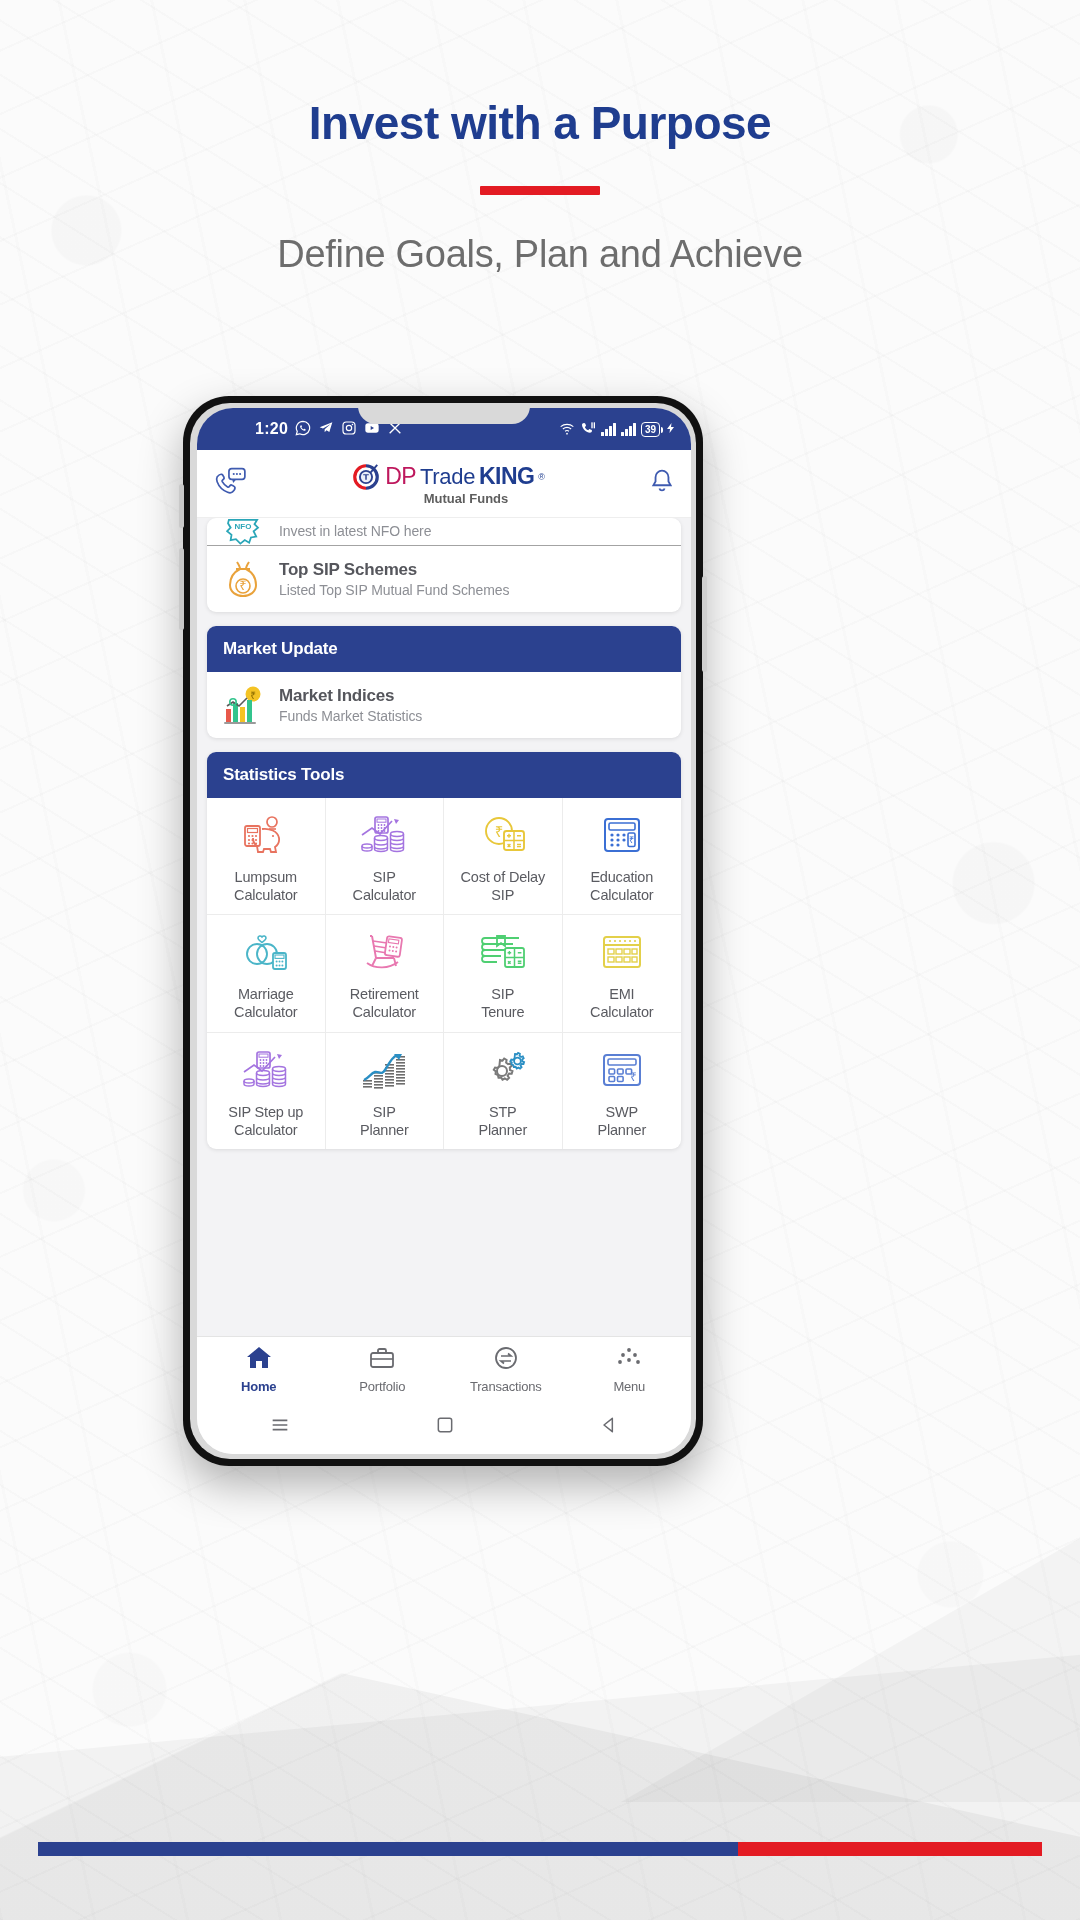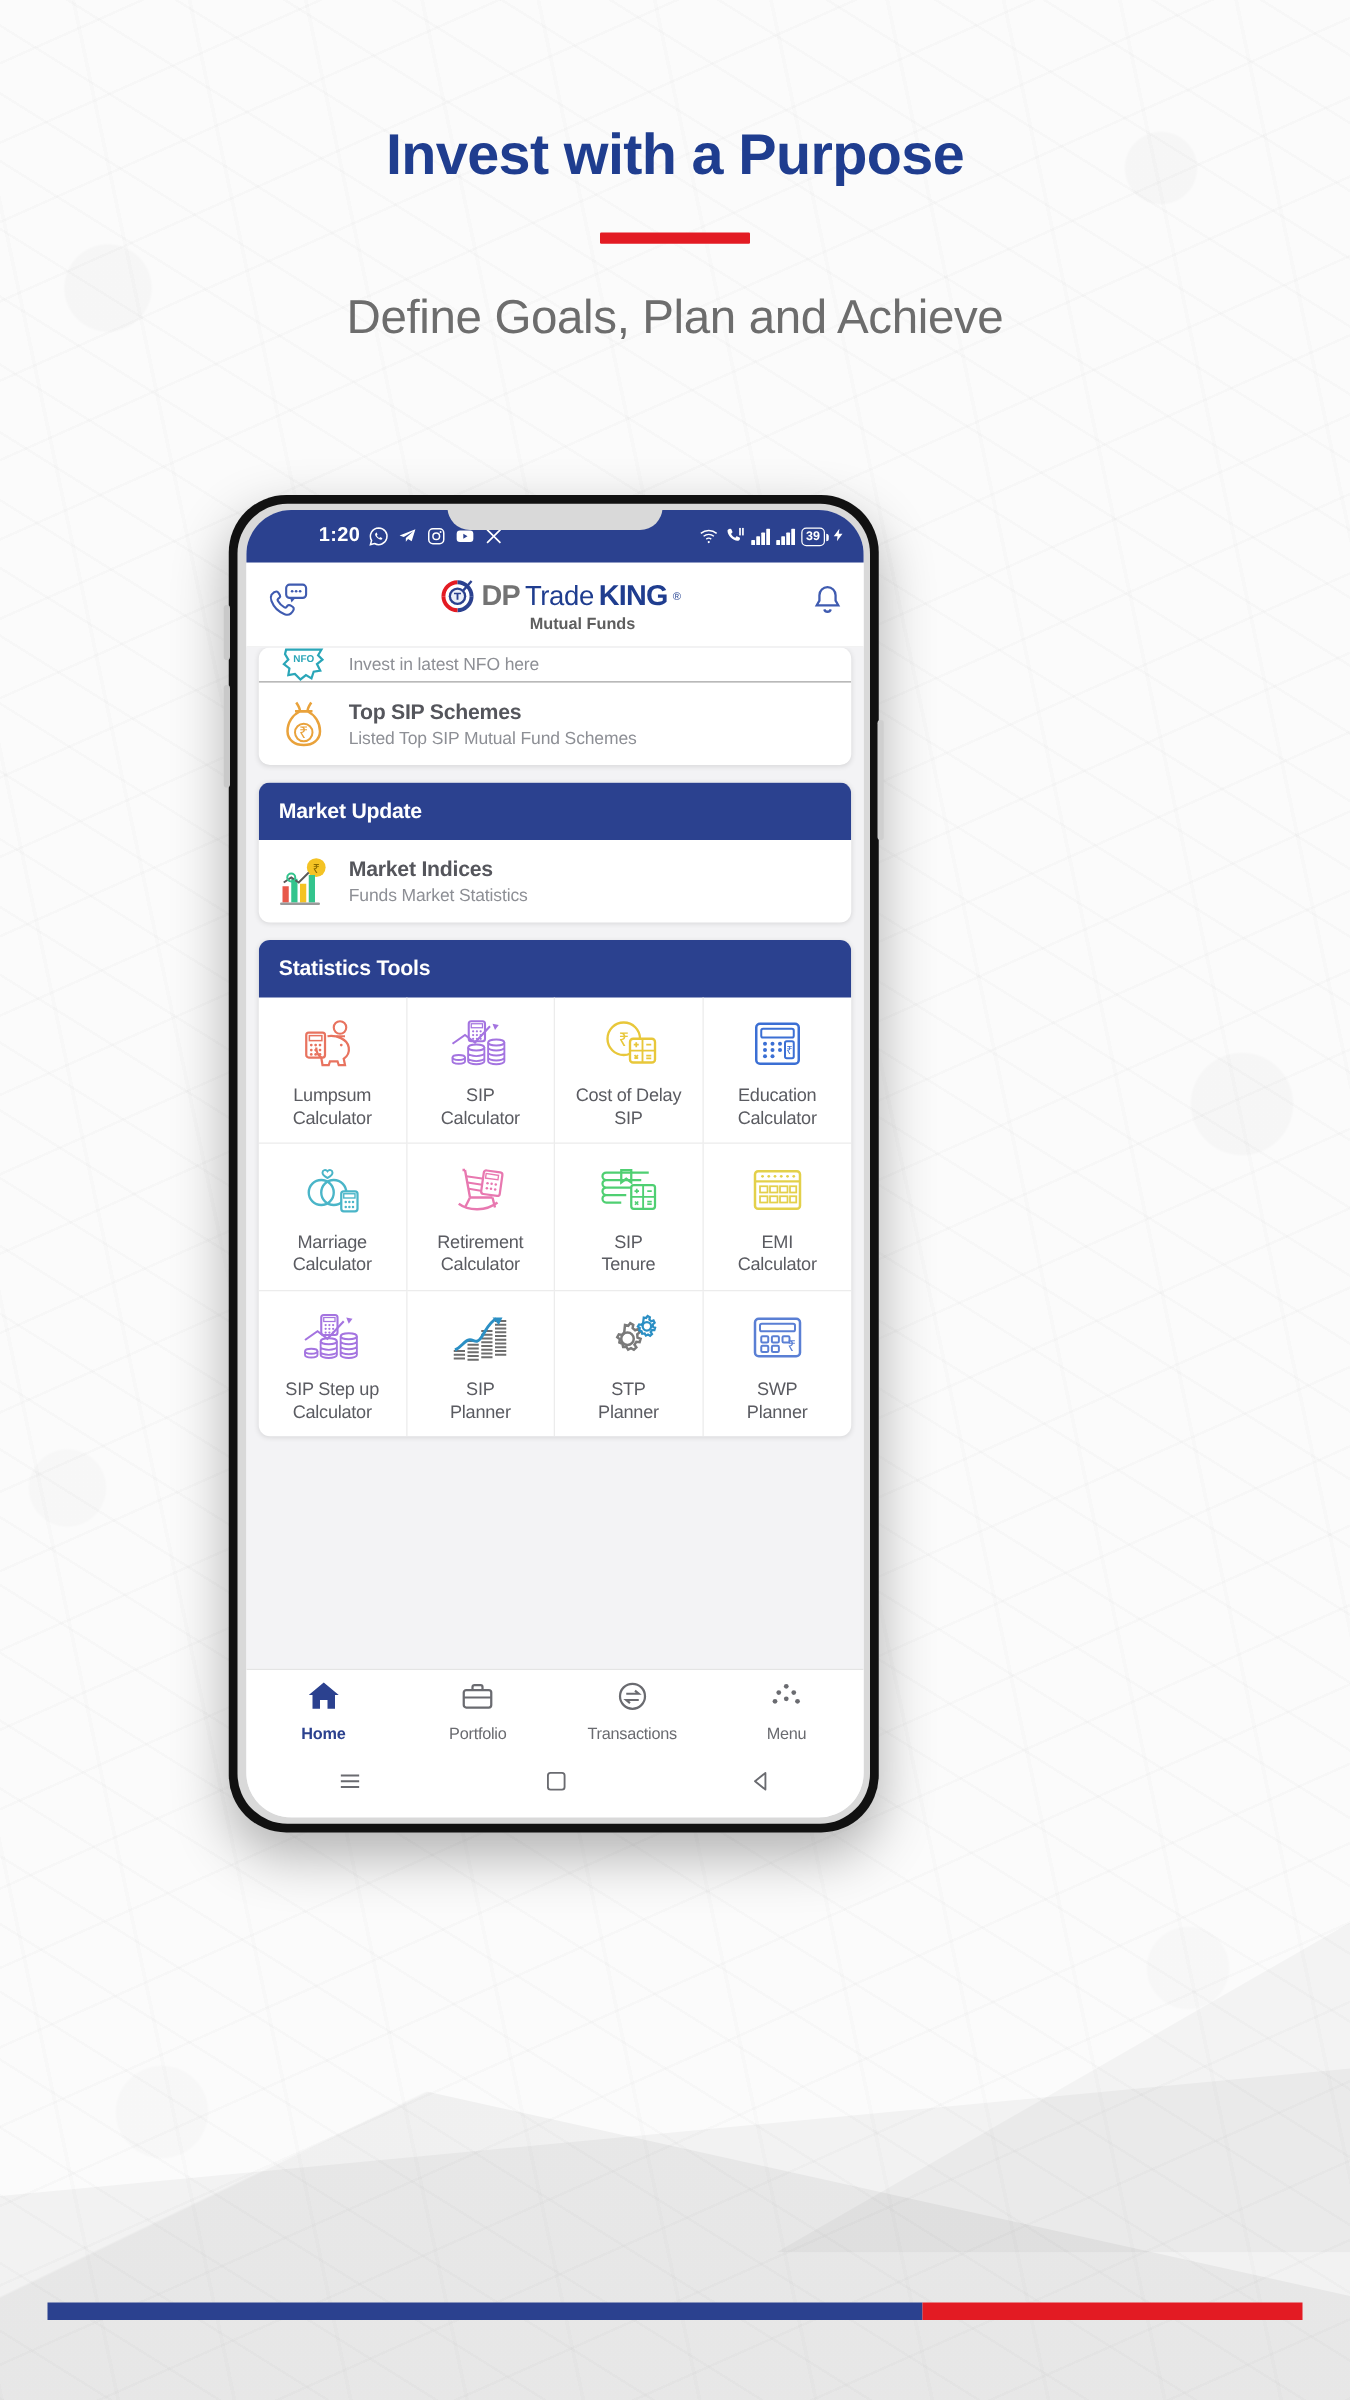--- a/index.html
+++ b/index.html
@@ -100,21 +100,21 @@
   .statusbar{
     height:42px; background:#2b418f; color:#fff;
     display:flex; align-items:center;
     padding:0 14px; font-size:15px; position:relative; flex:none;
   }
   .notch{
     position:absolute; left:50%; transform:translateX(-50%);
     top:-14px; width:172px; height:30px; background:#d9d9d9;
     border-radius:0 0 18px 18px;
   }
-  .sb-left{ display:flex; align-items:center; gap:7px; margin-left:44px;}
+  .sb-left{ display:flex; gap:7px; margin-left:44px;}
   .sb-time{ font-weight:bold; font-size:16px; letter-spacing:0.3px;}
   .sb-right{ display:flex; align-items:center; gap:5px; margin-left:auto; }
   .sb-ico{ width:16px; height:16px; display:inline-block; }
   .batt{
     border:1.6px solid #fff; border-radius:4px; padding:0 3px;
     font-size:10px; font-weight:bold; line-height:13px; height:15px; position:relative;
   }
   .batt::after{ content:""; position:absolute; right:-4px; top:4px; width:2.5px;height:6px;background:#fff;border-radius:0 2px 2px 0;}
   .bars{ display:flex; align-items:flex-end; gap:1.5px; height:14px;}
   .bars i{ width:2.6px; background:#fff; display:block; border-radius:0.5px;}
@@ -122,21 +122,21 @@
   .bars i:nth-child(3){height:10px;} .bars i:nth-child(4){height:13px;}
 
   
   .appbar{
     height:68px; background:#fff; display:flex; align-items:center;
     padding:0 16px; flex:none; border-bottom:1px solid #eee;
   }
   .logo-wrap{ flex:1; display:flex; flex-direction:column; align-items:center; }
   .logo-line{ display:flex; align-items:center; gap:4px; }
   .logo-mark{ width:30px; height:30px; }
-  .logo-dp{ font-size:23px; font-weight:bold; color:#737373; letter-spacing:-0.6px;}
+  .logo-dp{ font-size:23px; font-weight:normal; color:#be185d; letter-spacing:-0.6px;}
   .logo-trade{ font-size:22px; color:#1f3d8f; font-weight:300; letter-spacing:-0.3px;}
   .logo-king{ font-size:23px; font-weight:bold; color:#1f3d8f; letter-spacing:-0.6px;}
   .logo-reg{ font-size:9px; color:#1f3d8f; vertical-align:super;}
   .logo-mf{ font-size:13px; font-weight:bold; color:#5e5e5e; margin-top:-1px; margin-left:36px;}
 
   
   .appbody{
     flex:1; overflow:hidden; background:#f3f3f5;
     padding:0 10px;
   }

